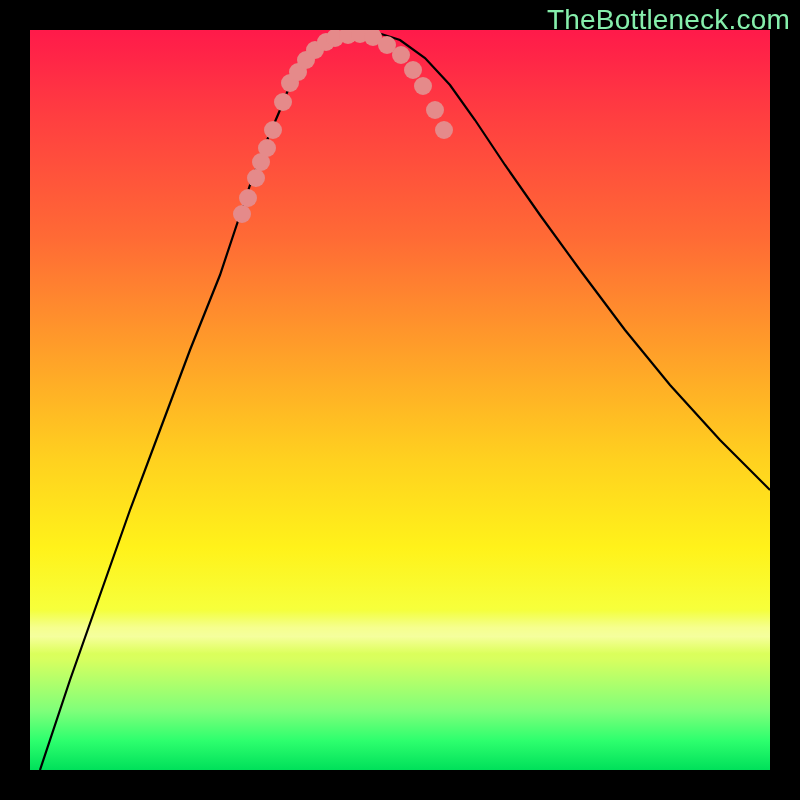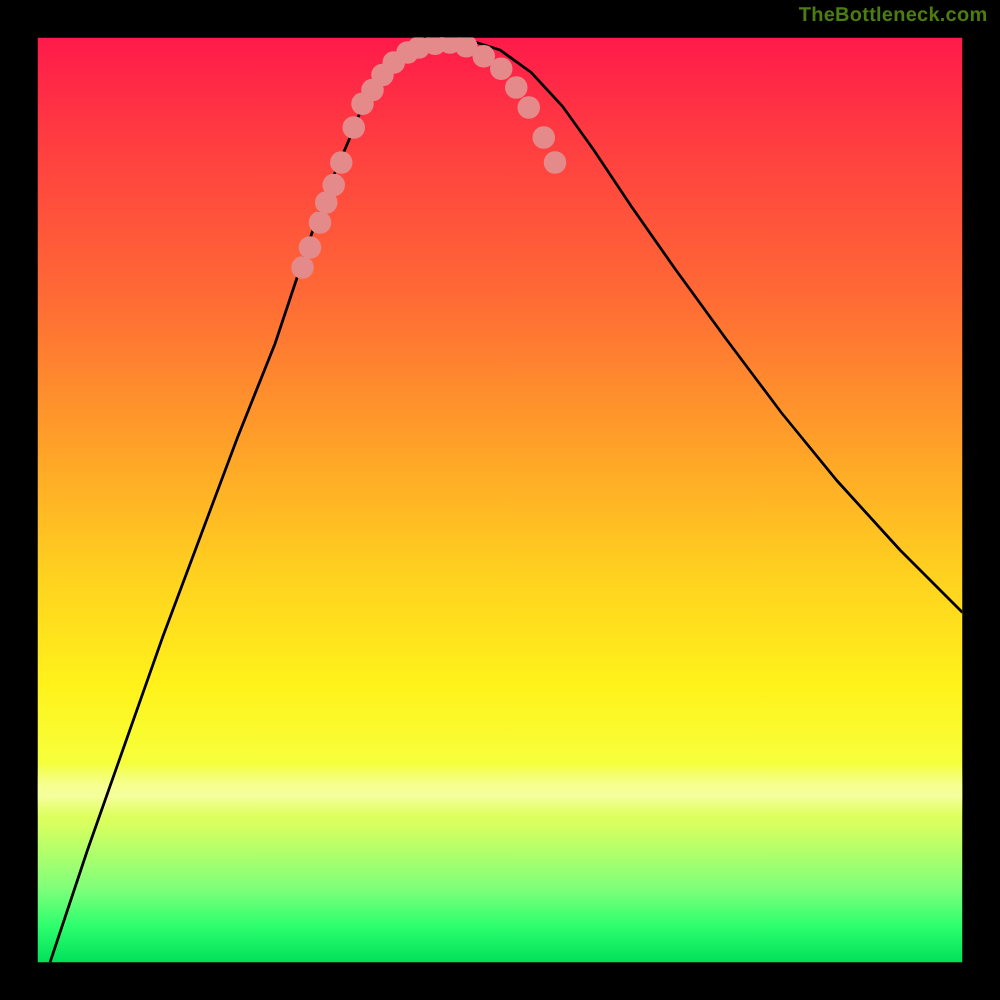--- a/index.html
+++ b/index.html
@@ -13,23 +13,23 @@
   .outer {
     width: 800px;
     height: 800px;
     background: #000;
     position: relative;
   }
   .watermark {
     position: absolute;
     top: 4px;
     right: 10px;
-    color: #4d7c0f;
-    font-size: 16px;
-    font-weight: 700;
+    color: #86efac;
+    font-size: 28px;
+    font-weight: 400;
     letter-spacing: 0.2px;
     z-index: 50;
   }
   .plot {
     position: absolute;
     left: 30px;
     top: 30px;
     width: 740px;
     height: 740px;
     overflow: hidden;

